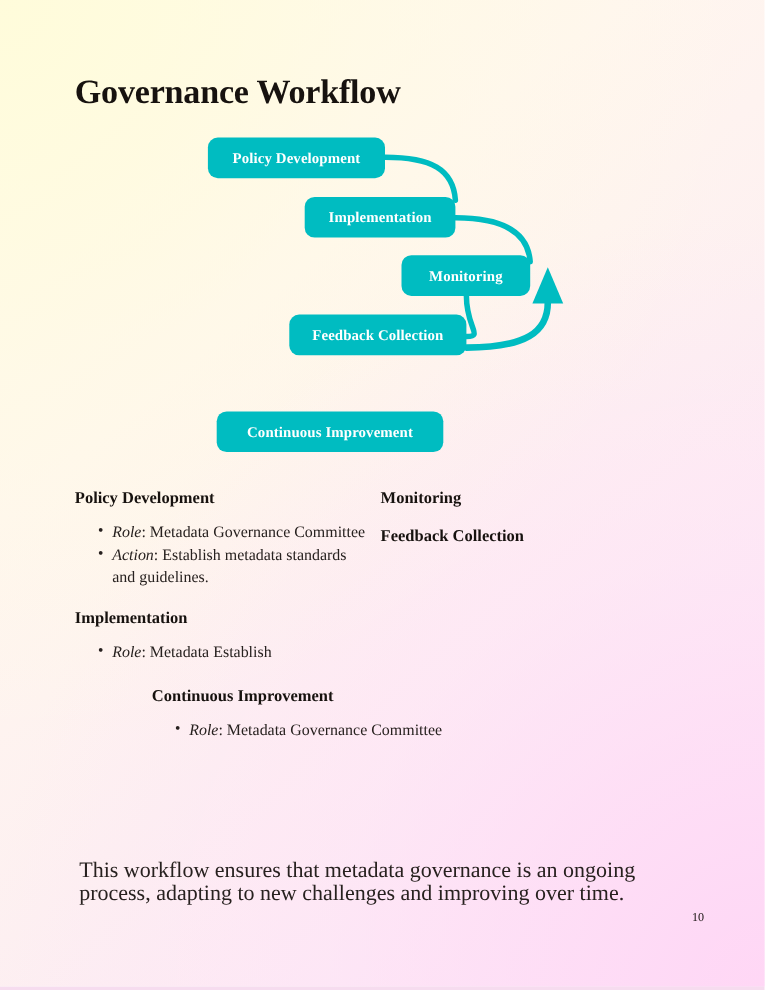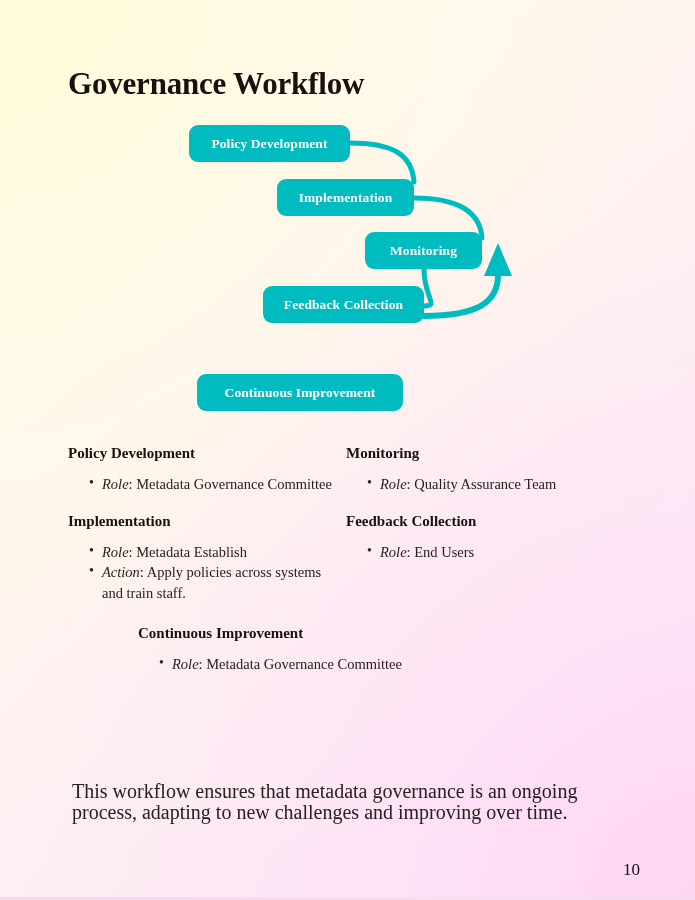--- a/index.html
+++ b/index.html
@@ -127,23 +127,22 @@
     top: 781px;
     width: 540px;
     font-size: 20px;
     line-height: 20.5px;
     color: #27211f;
   }
   .page-number {
     position: absolute;
     right: 55px;
     top: 828px;
-    font-size: 17px;
+    font-size: 11px;
     color: #17120f;
-    margin-top: 32px;
   }
 </style>
 </head>
 <body>
 
 <div id="slide">
 
   <div class="slide-title">Governance Workflow</div>
 
   <div class="flow">
@@ -170,46 +169,44 @@
   <div class="details">
 
     <div class="detail-cols">
 
       <div class="detail-col left">
 
         <div class="group">
           <p class="group-title">Policy Development</p>
           <ul class="group-list">
             <li><span class="lbl">Role</span><span>: Metadata Governance Committee</span></li>
+            <li><span class="lbl">Action</span><span>: Establish metadata standards and guidelines.</span></li>
           </ul>
         </div>
 
         <div class="group">
           <p class="group-title">Implementation</p>
           <ul class="group-list">
             <li><span class="lbl">Role</span><span>: Metadata Establish</span></li>
-            <li><span class="lbl">Action</span><span>: Apply policies across systems and train staff.</span></li>
           </ul>
         </div>
 
       </div>
 
       <div class="detail-col right">
 
         <div class="group">
           <p class="group-title">Monitoring</p>
           <ul class="group-list">
-            <li><span class="lbl">Role</span><span>: Quality Assurance Team</span></li>
           </ul>
         </div>
 
         <div class="group">
           <p class="group-title">Feedback Collection</p>
           <ul class="group-list">
-            <li><span class="lbl">Role</span><span>: End Users</span></li>
           </ul>
         </div>
 
       </div>
     </div>
 
     <div class="group centered">
       <p class="group-title">Continuous Improvement</p>
       <ul class="group-list">
         <li><span class="lbl">Role</span><span>: Metadata Governance Committee</span></li>

